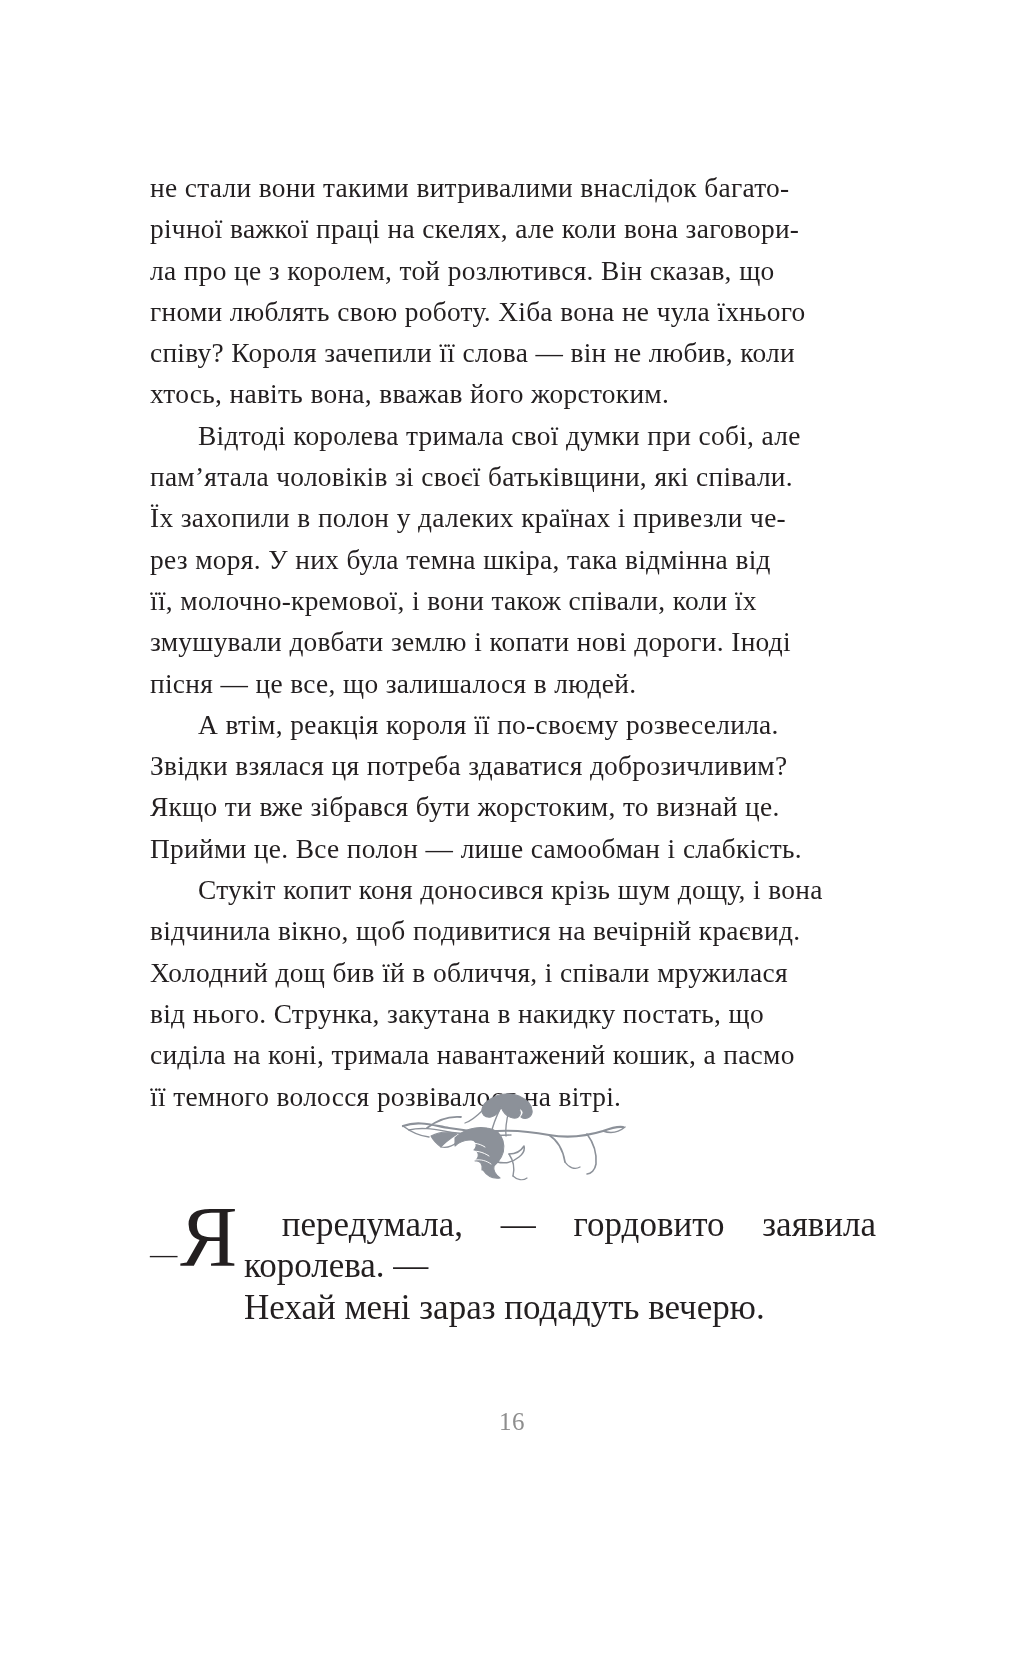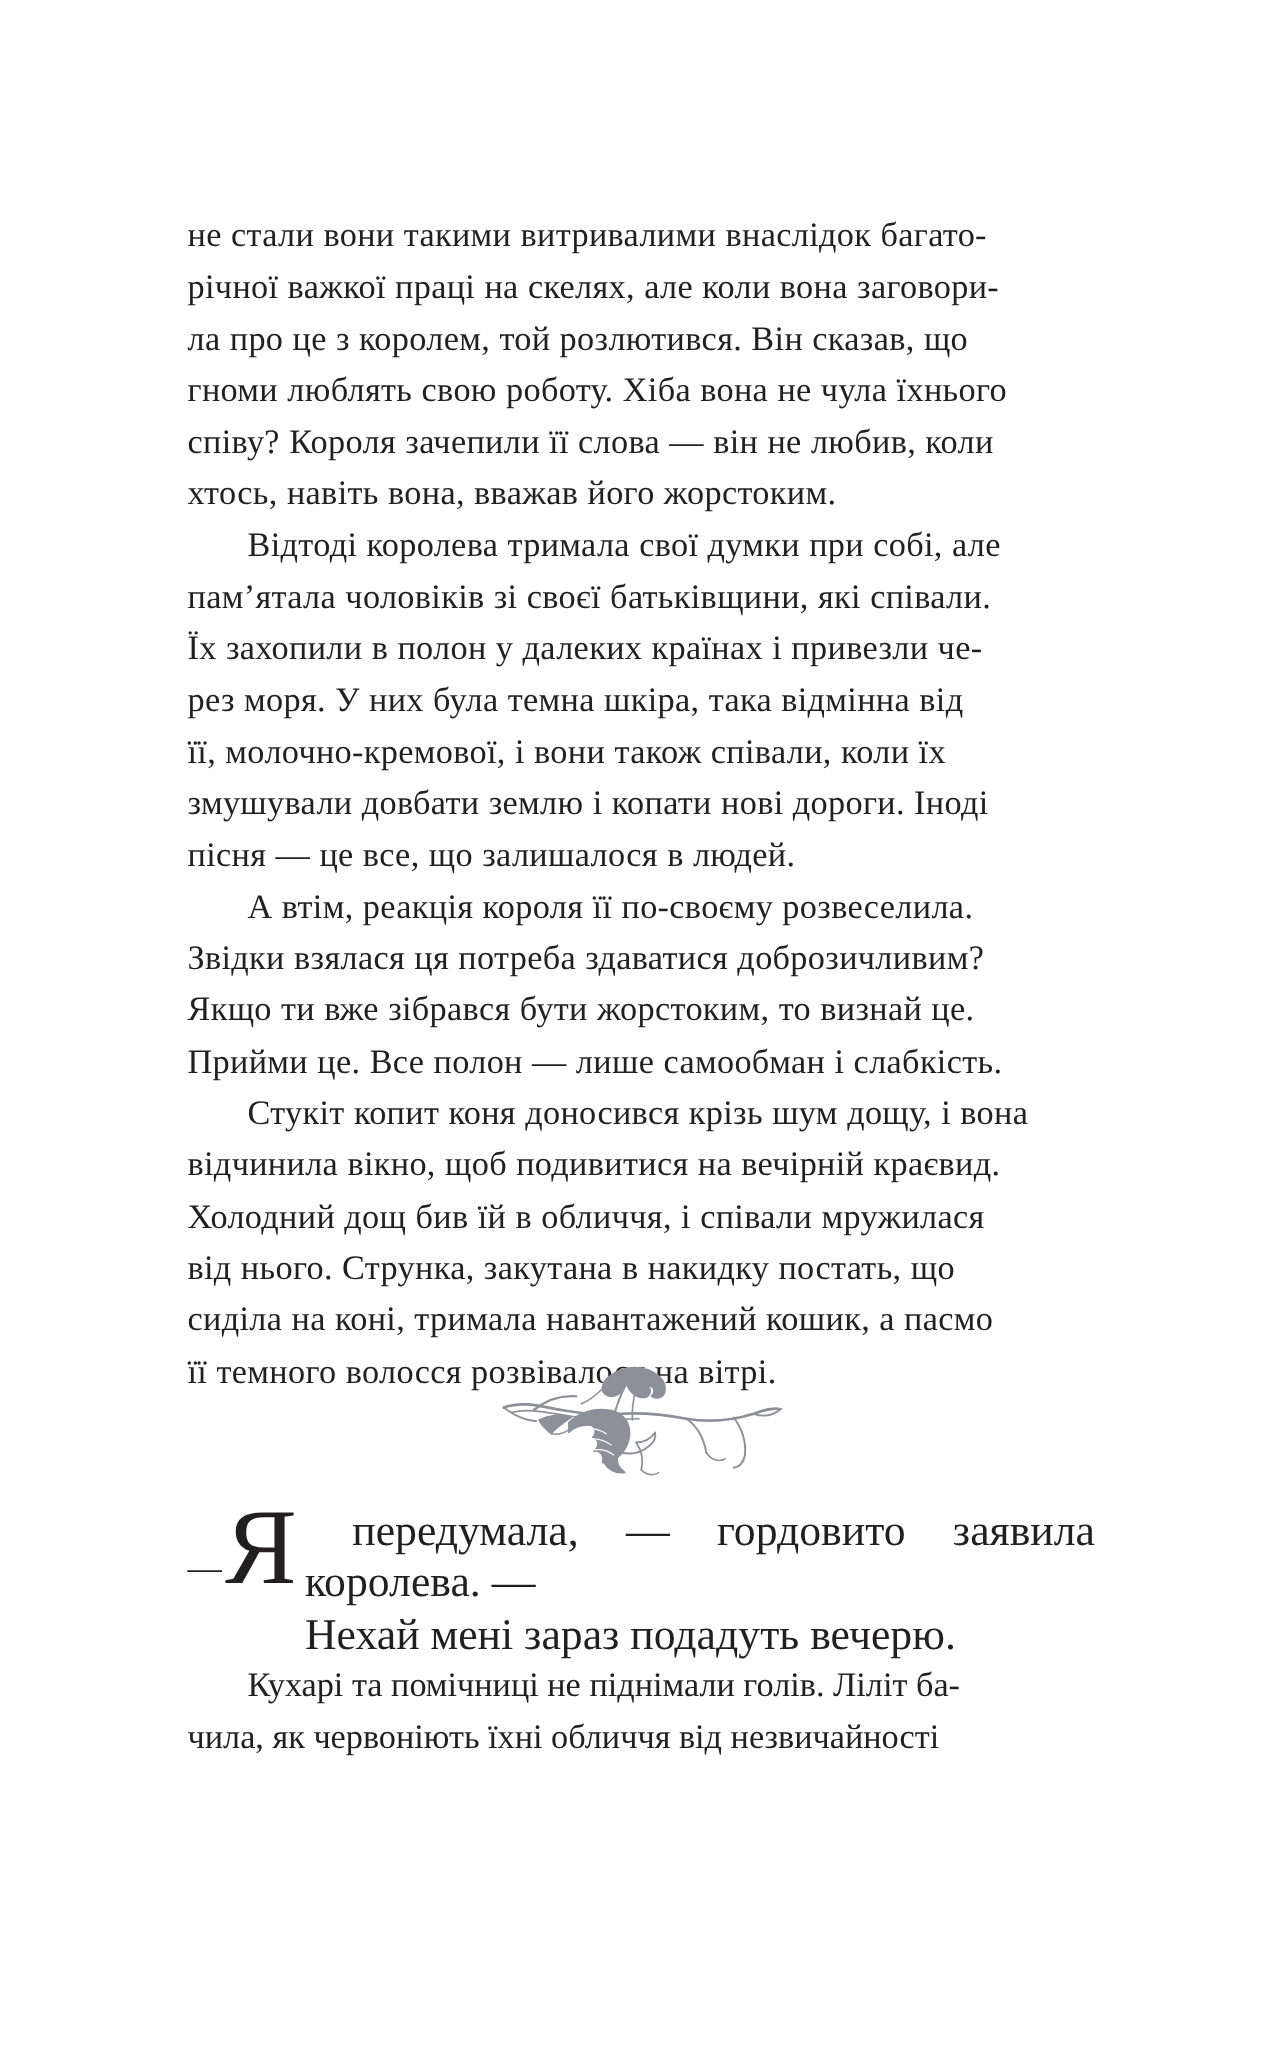--- a/index.html
+++ b/index.html
@@ -181,18 +181,17 @@
     </svg>
   </div>
 
   <div class="dropblock">
     <div class="dropcap-row">
       <span class="dash-lead">—</span>
       <span class="dropcap">Я</span>
       <p class="dropcap-text"> передумала, — гордовито заявила королева. —
 Нехай мені зараз подадуть вечерю.</p>
     </div>
-    <p class="after-drop">Кухарі та помічниці не піднімали голів. Ліліт ба-
-чила, як червоніють їхні обличчя від незвичайності</p>
   </div>
 
+  <div class="folio">16</div>
 
 </div>
 
 </body></html>

